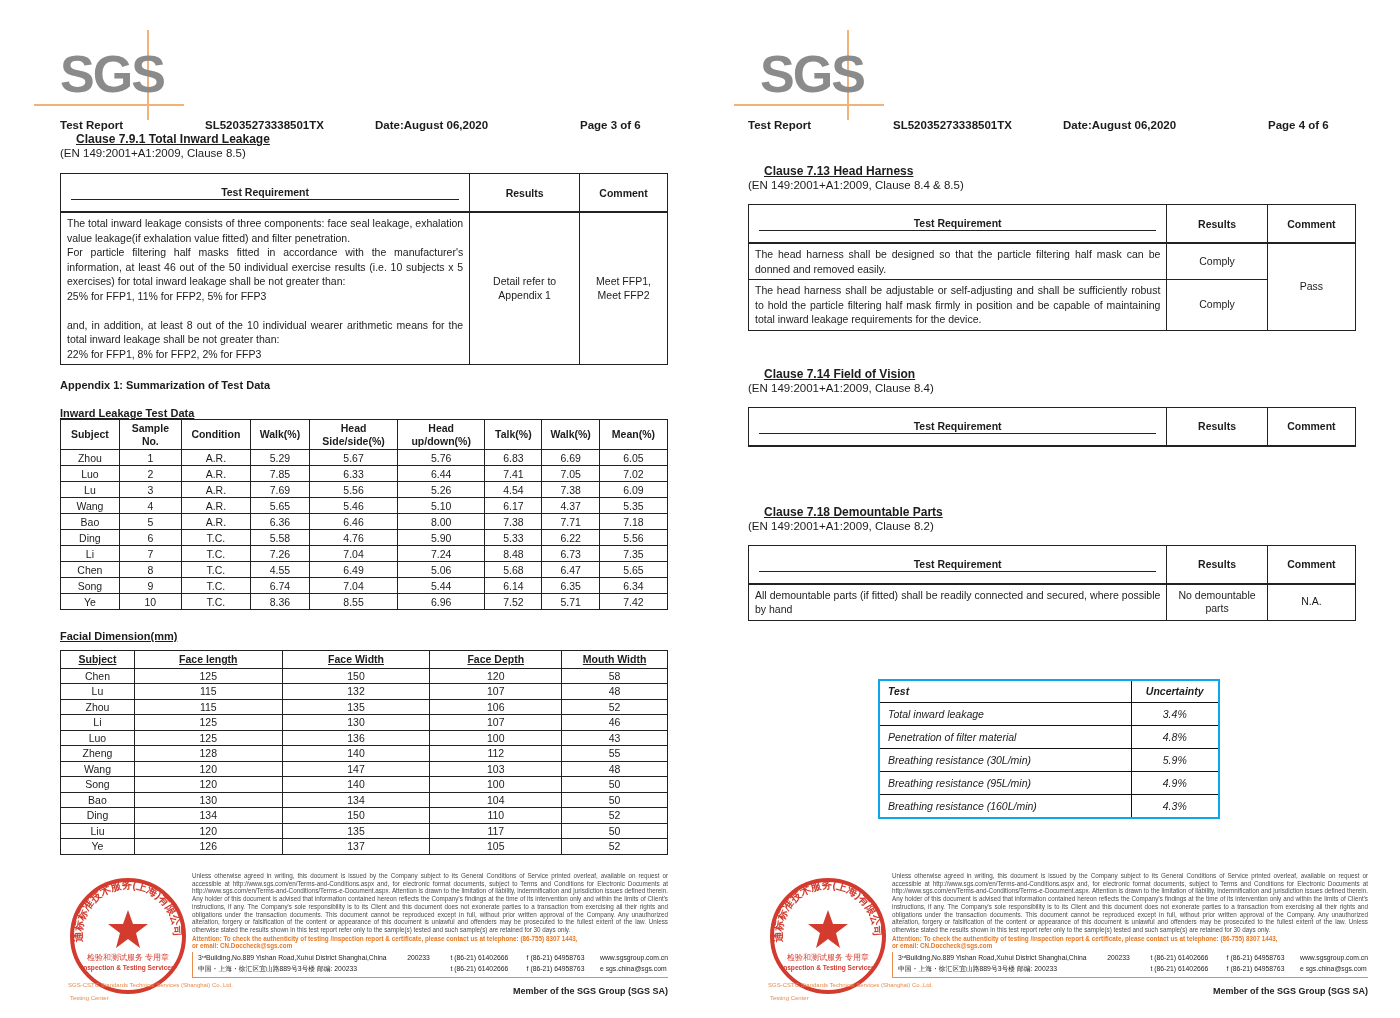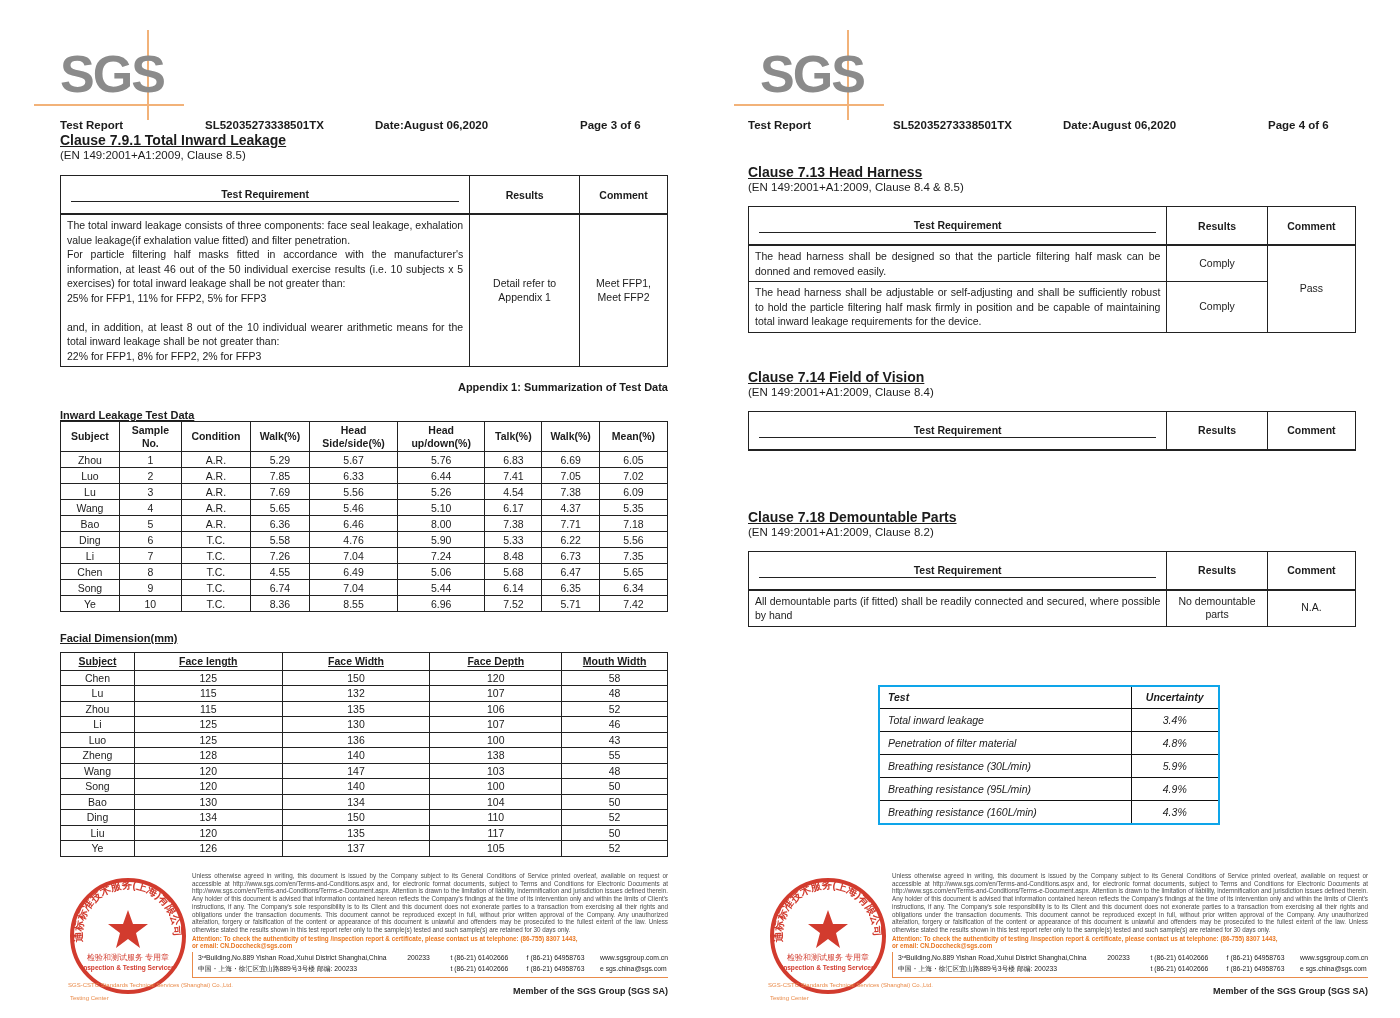--- a/index.html
+++ b/index.html
@@ -17,33 +17,33 @@
 
   
   .report-line { position:absolute; top:107px; left:0; width:640px; font-size:11.5px; font-weight:bold; }
   .report-line span { position:absolute; white-space:nowrap; }
   .rl-title { left:0px; } .rl-no { left:145px; } .rl-date { left:315px; } .rl-page { left:520px; }
   #page3 .report-line { left:60px; } #page4 .report-line { left:48px; }
 
   .content { position:absolute; top:120px; width:608px; }
   #page3 .content { left:60px; } #page4 .content { left:48px; }
 
-  .clause-title { font-size:14px; font-weight:bold; text-decoration:underline; }
+  .clause-title { font-size:12px; font-weight:bold; text-decoration:underline;margin-left:16px; }
   .clause-sub { font-size:11.5px; margin-top:1px; }
 
   
   table { border-collapse:collapse; width:100%; font-size:10.5px; }
   td, th { border:1px solid #222; padding:2px 4px; vertical-align:middle; }
   th { font-weight:bold; text-align:center; }
   .req-table th { border-bottom:2px solid #222; padding:3px 4px; }
   .req-table th .hline-under { display:block; border-bottom:1.5px solid #222; width:97%; margin:8px auto; line-height:14px; }
   .req-body { text-align:justify; white-space:pre-line; line-height:14.5px; padding:3px 6px; }
   .cell-center { text-align:center; white-space:pre-line; line-height:13.5px; }
 
-  .appendix-title { font-size:11px; font-weight:bold; margin-top:14px;text-align:right; }
+  .appendix-title { font-size:11px; font-weight:bold; margin-top:14px; }
   .table-caption { font-size:11px; font-weight:bold; text-decoration:underline; margin-top:16px; margin-bottom:0px; }
 
   .data-table td { text-align:center; height:16px; padding:1px 2px; }
   .data-table th { padding:2px 2px; line-height:12.5px; }
   .facial-table th { text-decoration:underline; }
   .facial-table td { height:15.5px; }
 
   
   .unc-wrap { margin-top:58px; margin-left:130px; width:342px; }
   .unc-table { border:2px solid #0ea5e9;font-style:italic; }
@@ -310,21 +310,21 @@
             <td>Luo</td>
             <td>125</td>
             <td>136</td>
             <td>100</td>
             <td>43</td>
           </tr>
           <tr>
             <td>Zheng</td>
             <td>128</td>
             <td>140</td>
-            <td>138</td>
+            <td>112</td>
             <td>55</td>
           </tr>
           <tr>
             <td>Wang</td>
             <td>120</td>
             <td>147</td>
             <td>103</td>
             <td>48</td>
           </tr>
           <tr>

